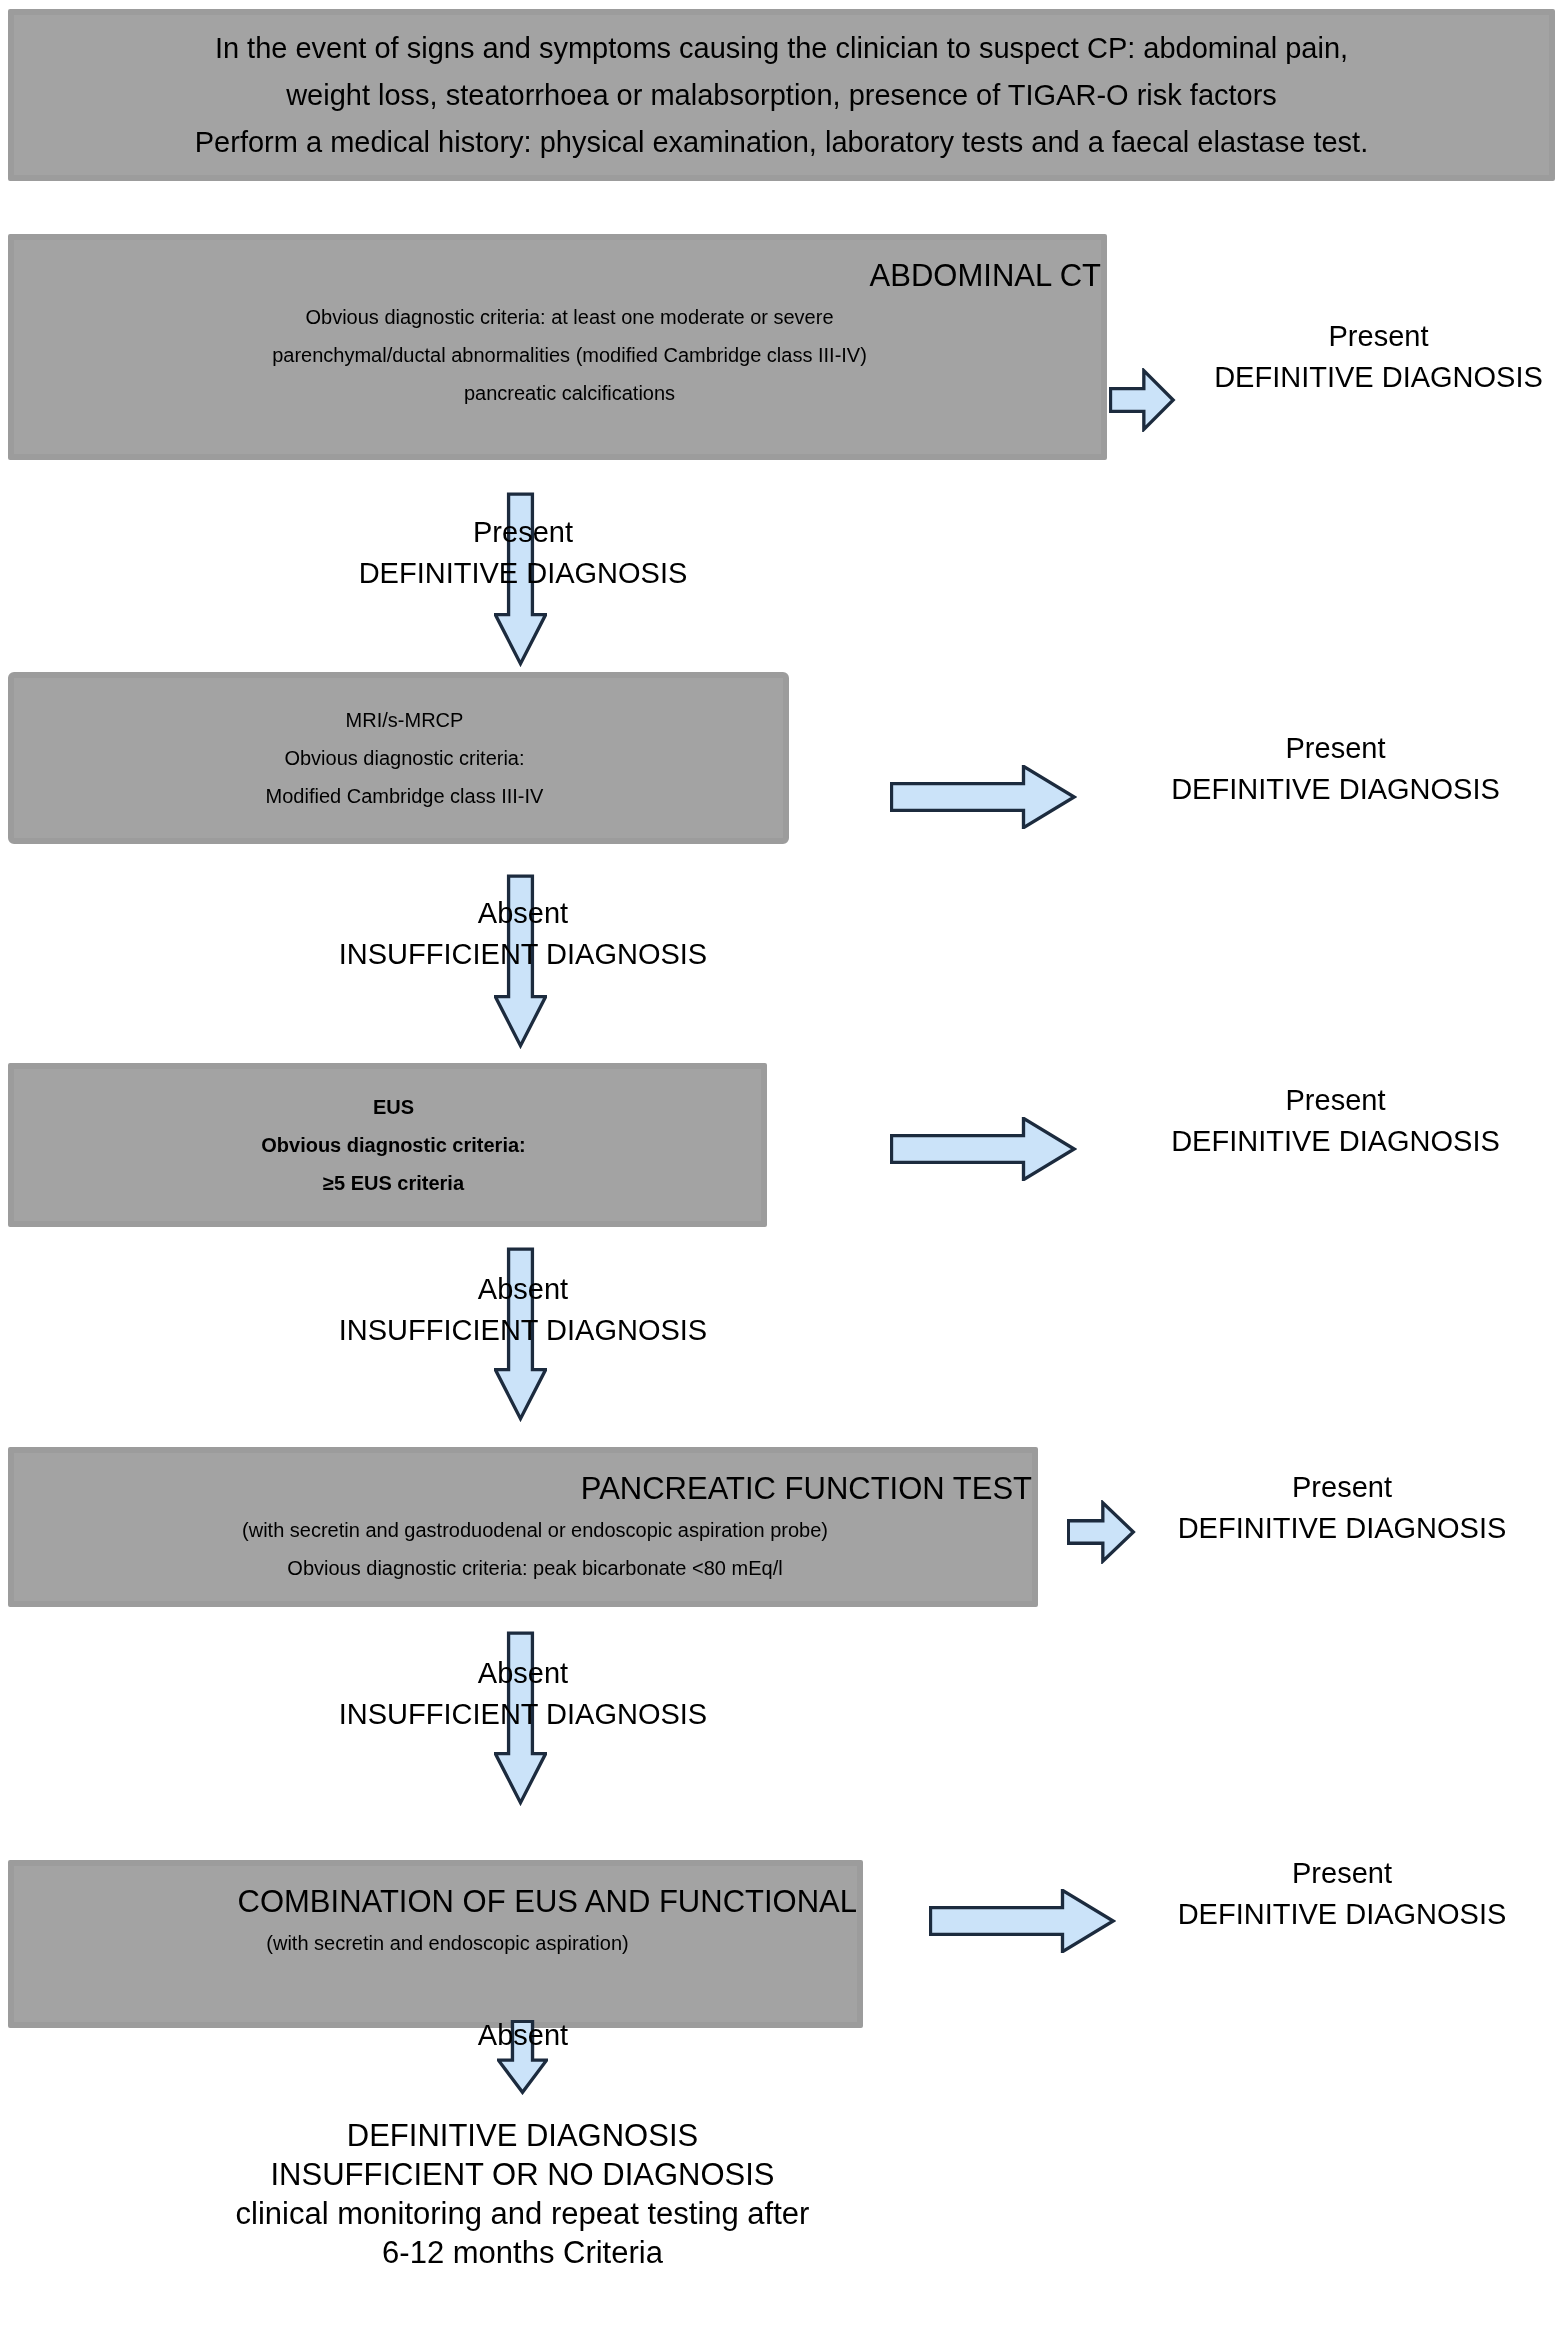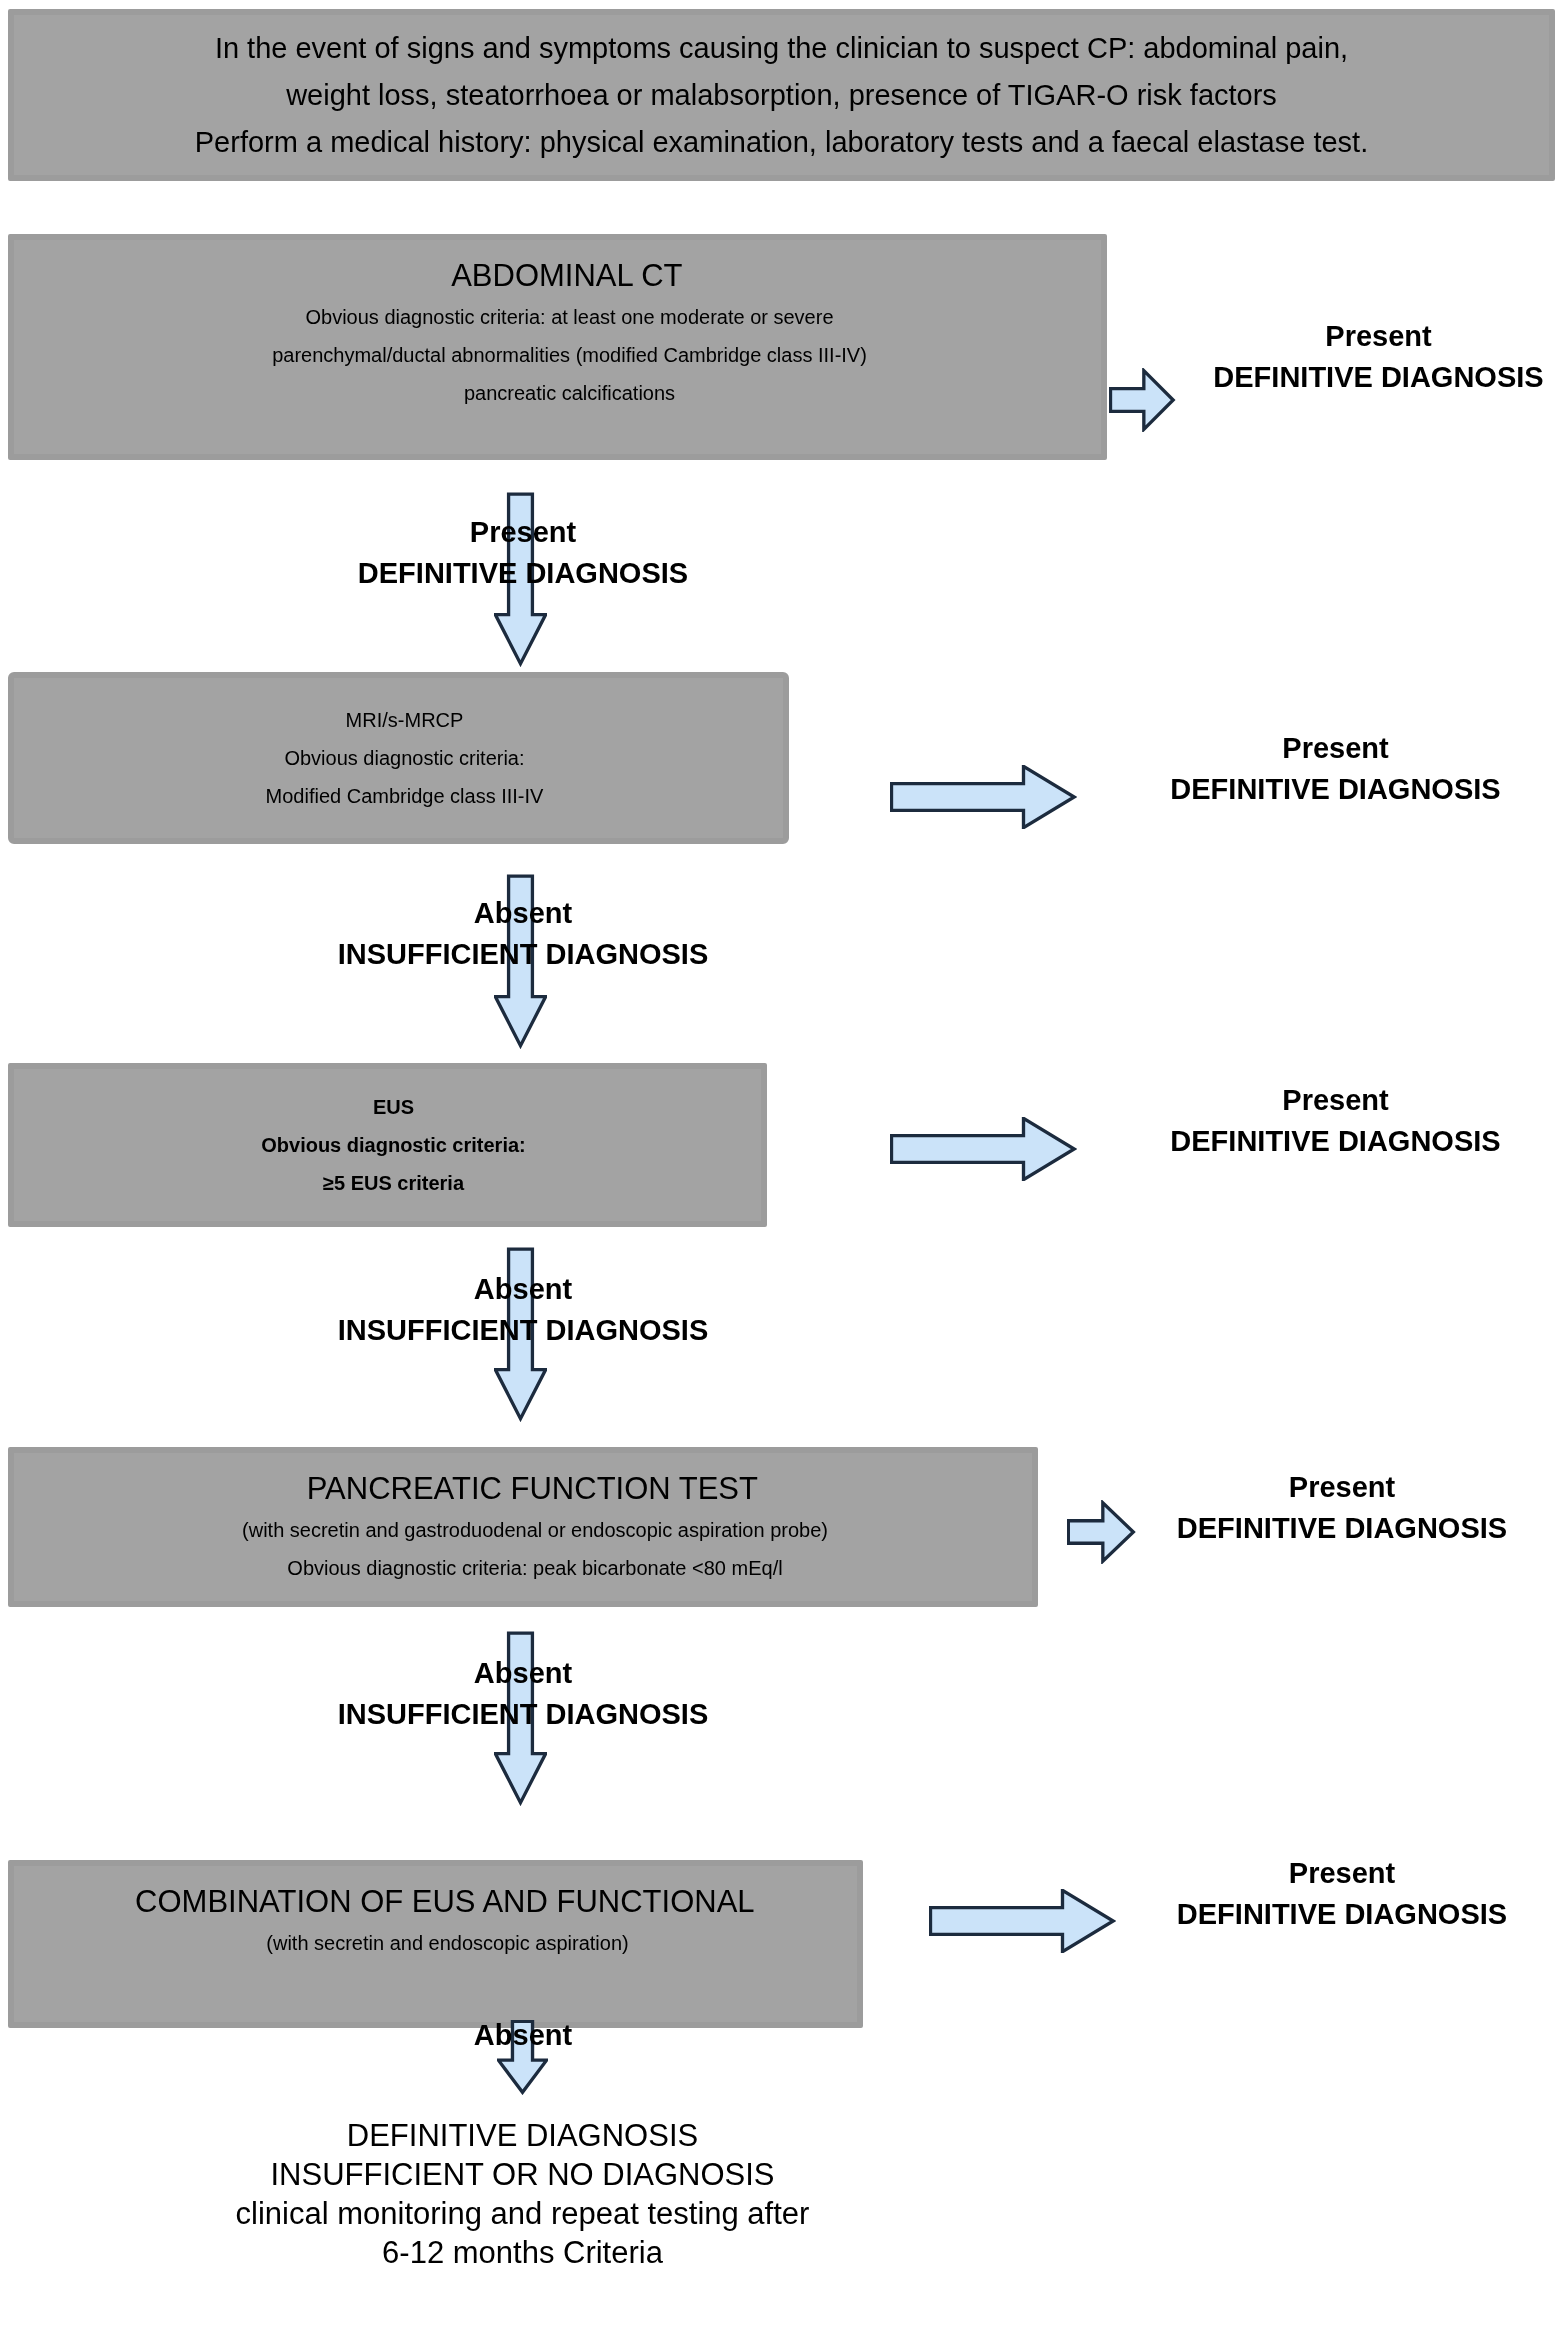--- a/index.html
+++ b/index.html
@@ -21,21 +21,21 @@
   }
   .center-col{
     display:flex;
     flex-direction:column;
     align-items:center;
     justify-content:center;
   }
   .box-title{
     font-size:31px;
     line-height:37px;
-    text-align:center;
+    text-align:right;
     padding:17.3px 0 0 18.7px;
   }
   .body-line{
     font-size:20px;
     line-height:38px;
     text-align:center;
     width:100%;
     padding-left:12px;
   }
   .intro-line{
@@ -43,21 +43,21 @@
     line-height:47px;
     text-align:center;
     width:100%;
   }
   .label-block{
     position:absolute;
     text-align:center;
     font-size:29px;
     line-height:41px;
   }
-  .label-block span{display:block;font-weight:bold;}
+  .label-block span{display:block;}
   .final-block{
     position:absolute;
     text-align:center;
     font-size:31px;
     line-height:39px;
   }
   .final-block span{display:block;}
   .arrow-svg{position:absolute;display:block;}
   .arrow-shape{
     fill:#cbe3f9;

